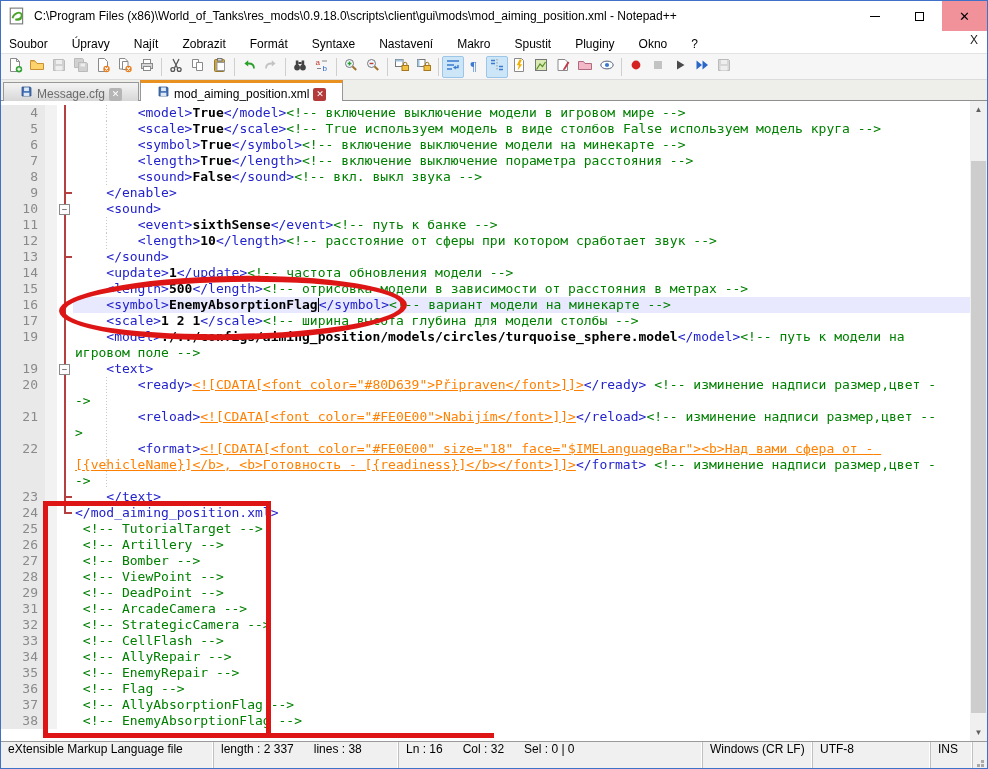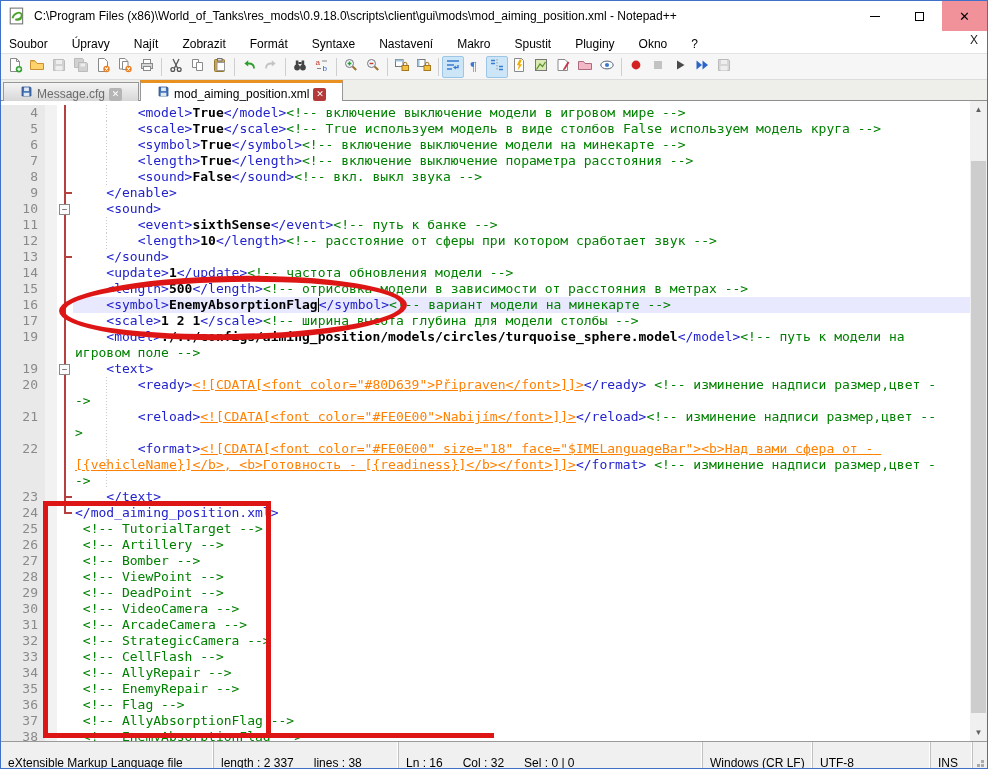--- a/index.html
+++ b/index.html
@@ -65,21 +65,21 @@
   #anno-ellipse { left:58px; top:175px; width:348px; height:64px; border:6px solid #de1515; border-radius:50%; transform:rotate(-1deg); }
   #anno-rect { left:42px; top:400px; width:228px; height:237px; border:5px solid #de1515; }
   #anno-tail { left:265px; top:632px; width:228px; height:5px; background:#de1515; }
   
   #vscroll { position:absolute; right:0; top:0; width:17px; height:640px; background:#f0f0f0; }
   .sarrow { position:absolute; left:0; width:17px; height:17px; color:#606060; font-size:8px; text-align:center; line-height:17px; }
   #sup { top:0; } #sdown { bottom:0; }
   #sthumb { position:absolute; left:1px; top:60px; width:15px; height:552px; background:#cdcdcd; }
   
   #statusbar { height:29px; background:#f0f0f0; border-top:1px solid #9a9a9a; display:flex; align-items:stretch; position:relative; }
-  .pane { border-right:1px solid #c0c0c0; box-shadow:inset -1px 0 0 #fff; display:flex; align-items:flex-end; padding-left:7px; gap:20px; white-space:nowrap; overflow:hidden; }
+  .pane { border-right:1px solid #c0c0c0; box-shadow:inset -1px 0 0 #fff; display:flex; align-items:flex-start; padding-left:7px; gap:20px; white-space:nowrap; overflow:hidden; }
   #grip { position:absolute; right:3px; bottom:3px; width:3px; height:3px; background:#a9a9a9;
           box-shadow:-4px 0 0 #a9a9a9, 0 -4px 0 #a9a9a9; }
 </style>
 </head>
 <body>
 
 <div id="win">
 
   <div id="titlebar">
     <span id="appicon">
@@ -557,28 +557,20 @@
         </div>
         <div class="line">
           <div class="num">29</div>
           <div class="bm"></div>
           <div class="fold "></div>
           <div class="codewrap">
             <div class="code"><span class="c"> &lt;!-- DeadPoint --&gt;</span></div>
           </div>
         </div>
         <div class="line">
-          <div class="num">30</div>
-          <div class="bm"></div>
-          <div class="fold "></div>
-          <div class="codewrap">
-            <div class="code"><span class="c"> &lt;!-- VideoCamera --&gt;</span></div>
-          </div>
-        </div>
-        <div class="line">
           <div class="num">31</div>
           <div class="bm"></div>
           <div class="fold "></div>
           <div class="codewrap">
             <div class="code"><span class="c"> &lt;!-- ArcadeCamera --&gt;</span></div>
           </div>
         </div>
         <div class="line">
           <div class="num">32</div>
           <div class="bm"></div>

